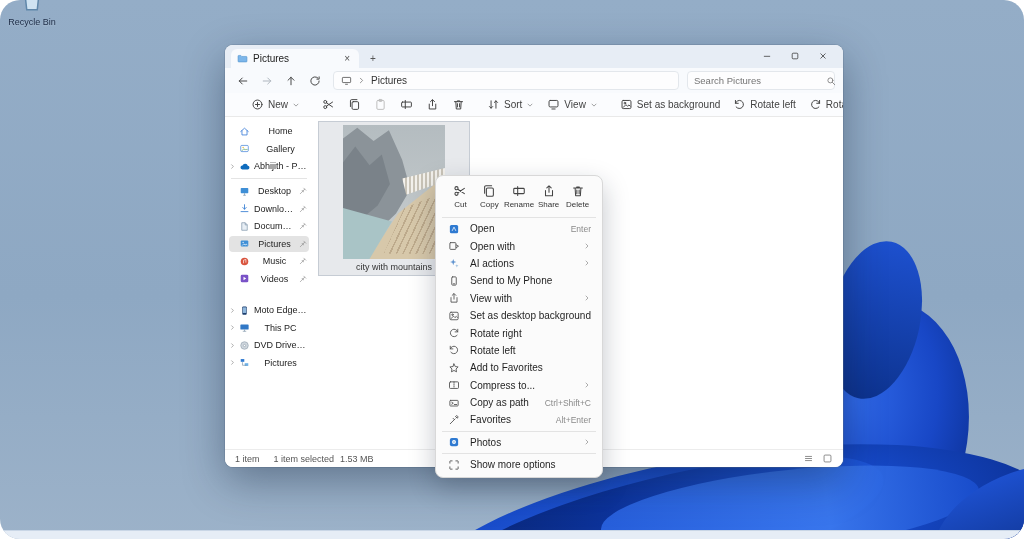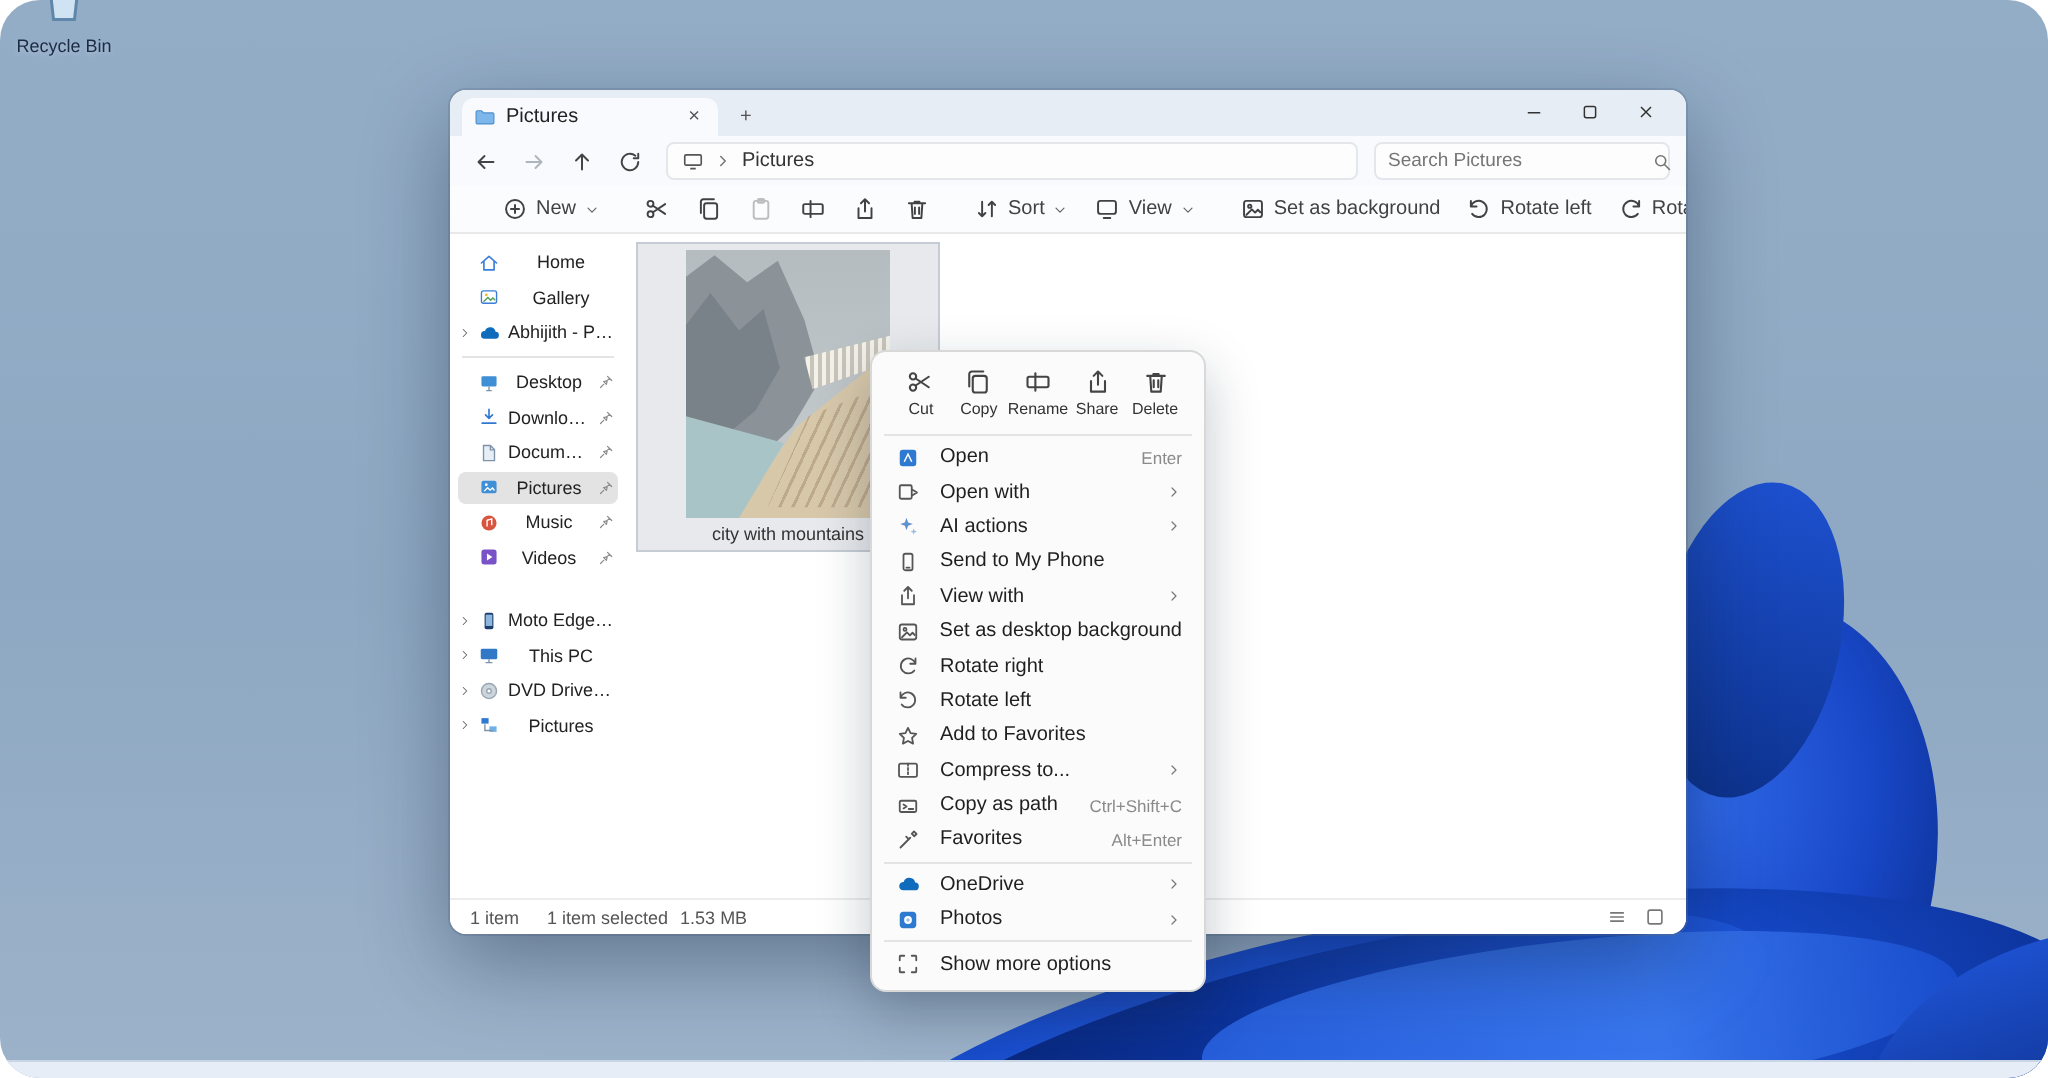--- a/index.html
+++ b/index.html
@@ -727,33 +727,20 @@
               <path d="M3 13l6.5-6.5M10.5 3.8l1.7 1.7M12 2.3l1.7 1.7-1.4 1.4-1.7-1.7zM8.5 7.5l-1.7-1.7"></path>
             </svg>
           </span>
           <span class="mi-label">Favorites</span>
           <span class="mi-shortcut">Alt+Enter</span>
         </div>
         <div class="ctx-sep"></div>
         <div class="ctx-item">
           <span class="mi-ic">
             <svg width="12" height="12" viewBox="0 0 16 16">
-              <path d="M4.8 12.2a2.8 2.8 0 0 1 .3-5.6A4 4 0 0 1 12.8 7a2.4 2.4 0 0 1-.4 5.2z" fill="#0f6cbd"></path>
-            </svg>
-          </span>
-          <span class="mi-label">OneDrive</span>
-          <span class="mi-sub">
-            <svg width="8" height="8" viewBox="0 0 16 16" fill="none" stroke="currentColor" stroke-width="1.2" stroke-linecap="round" stroke-linejoin="round">
-              <path d="M6 4l4 4-4 4"></path>
-            </svg>
-          </span>
-        </div>
-        <div class="ctx-item">
-          <span class="mi-ic">
-            <svg width="12" height="12" viewBox="0 0 16 16">
               <rect x="2.5" y="2.5" width="11" height="11" rx="2.5" fill="#2f7ad1"></rect>
               <circle cx="8" cy="8" r="2.6" fill="#fff"></circle>
               <circle cx="8" cy="8" r="1.2" fill="#9cc3e8"></circle>
             </svg>
           </span>
           <span class="mi-label">Photos</span>
           <span class="mi-sub">
             <svg width="8" height="8" viewBox="0 0 16 16" fill="none" stroke="currentColor" stroke-width="1.2" stroke-linecap="round" stroke-linejoin="round">
               <path d="M6 4l4 4-4 4"></path>
             </svg>

